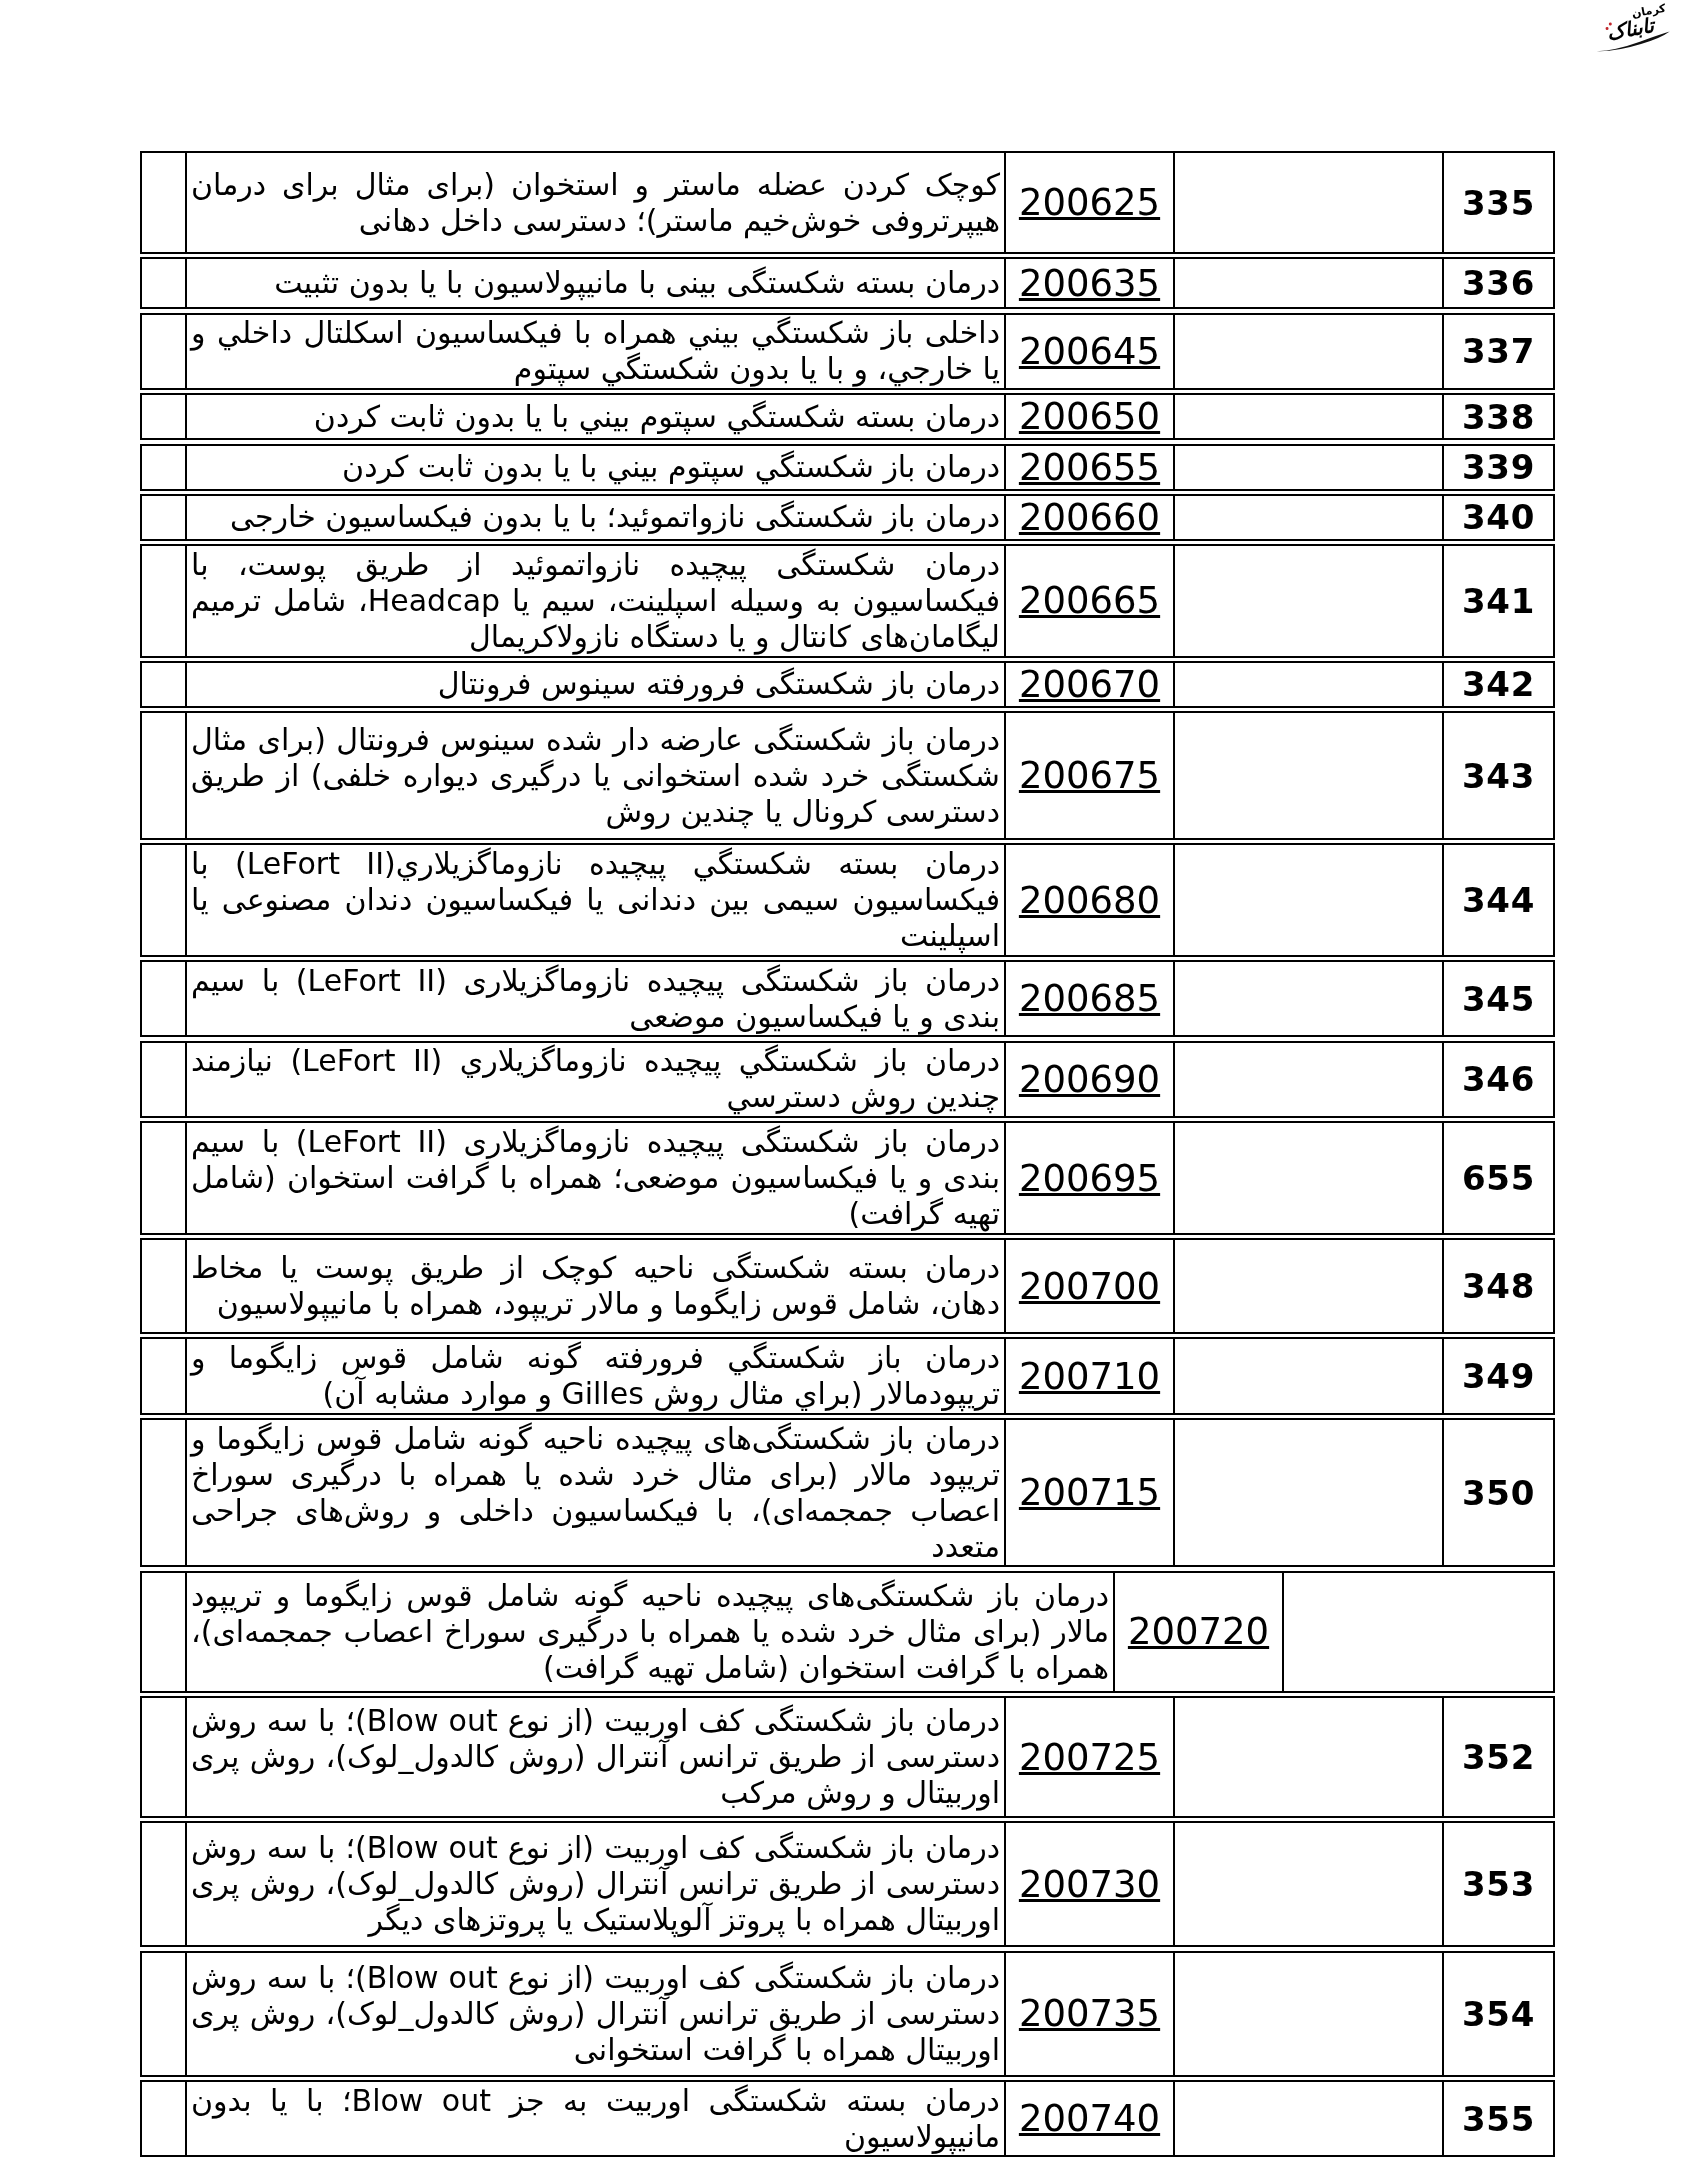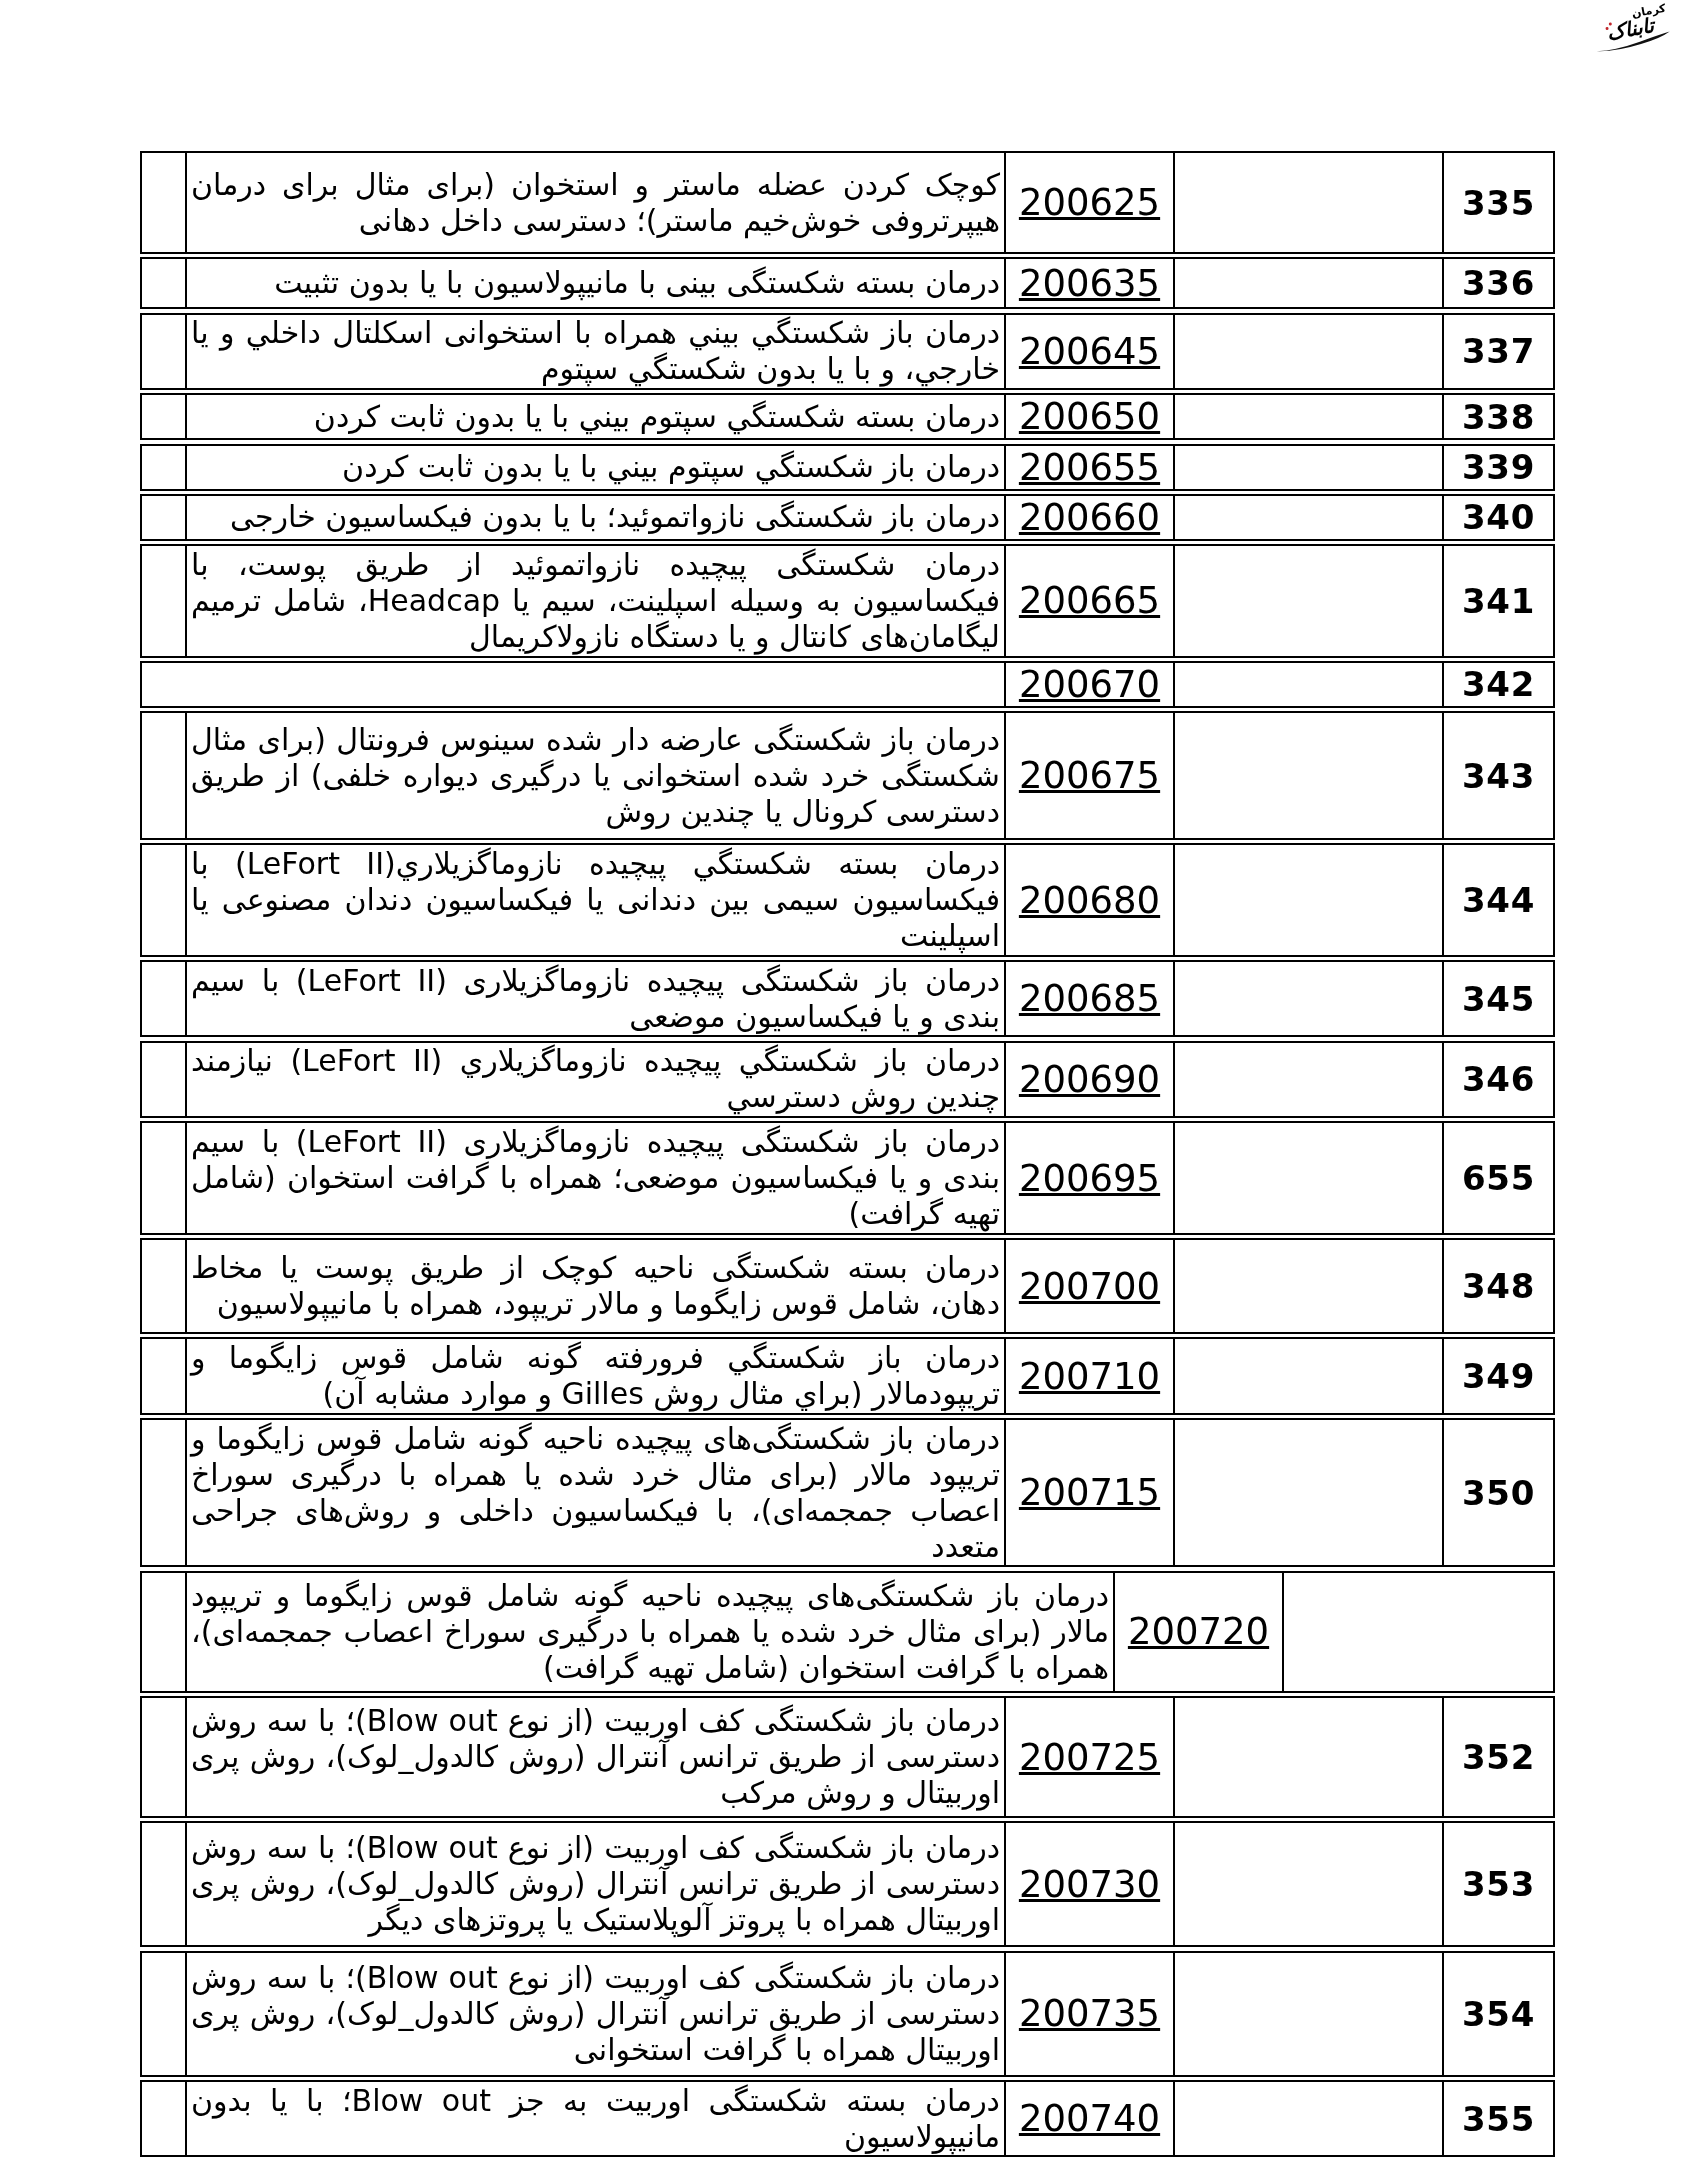--- a/index.html
+++ b/index.html
@@ -149,21 +149,21 @@
   </div>
     <div class="trow">
     <div class="cell c-num">
       <span>337</span>
     </div>
     <div class="cell c-blank"></div>
     <div class="cell c-code">
       <span>200645</span>
     </div>
     <div class="cell c-desc">
-      <span>درمان باز شکستگي بیني همراه با استخوانی اسکلتال داخلي و یا خارجي، و با یا بدون شکستگي سپتوم</span>
+      <span>داخلی باز شکستگي بیني همراه با فیکساسیون اسکلتال داخلي و یا خارجي، و با یا بدون شکستگي سپتوم</span>
     </div>
     <div class="cell c-edge"></div>
   </div>
     <div class="trow">
     <div class="cell c-num">
       <span>338</span>
     </div>
     <div class="cell c-blank"></div>
     <div class="cell c-code">
       <span>200650</span>
@@ -213,20 +213,23 @@
     <div class="cell c-edge"></div>
   </div>
     <div class="trow">
     <div class="cell c-num">
       <span>342</span>
     </div>
     <div class="cell c-blank"></div>
     <div class="cell c-code">
       <span>200670</span>
     </div>
+    <div class="cell c-desc">
+      <span>درمان باز شکستگی فرورفته سینوس فرونتال</span>
+    </div>
     <div class="cell c-edge"></div>
   </div>
     <div class="trow" style="min-height: 129px;">
     <div class="cell c-num">
       <span>343</span>
     </div>
     <div class="cell c-blank"></div>
     <div class="cell c-code">
       <span>200675</span>
     </div>

